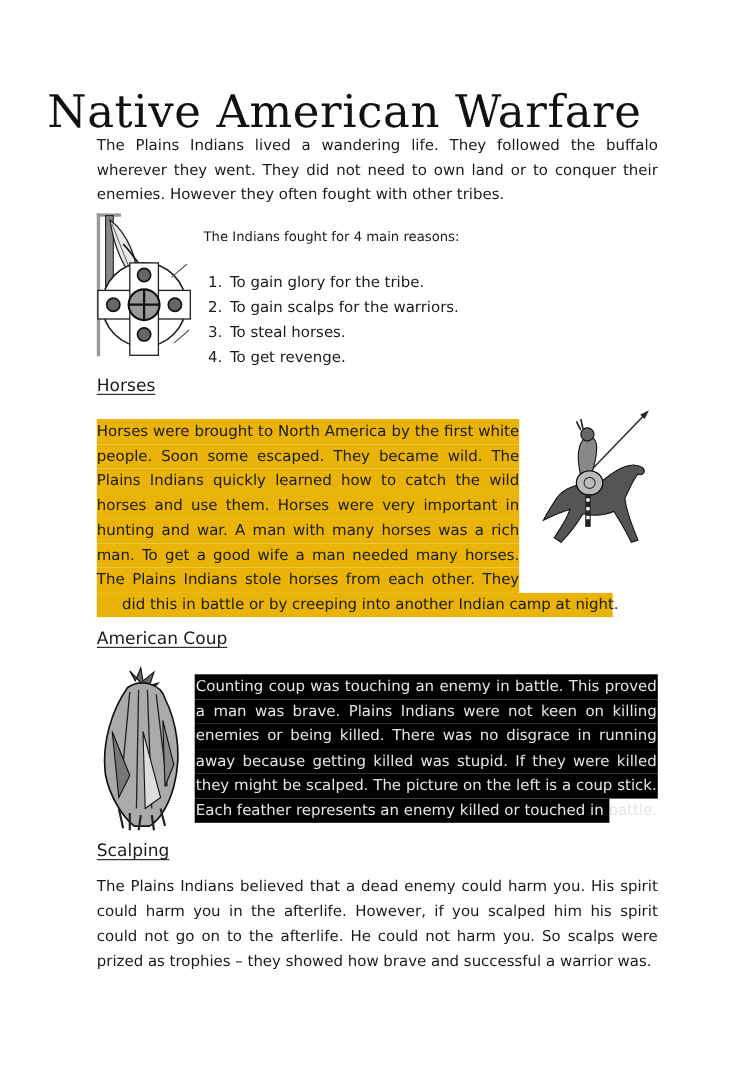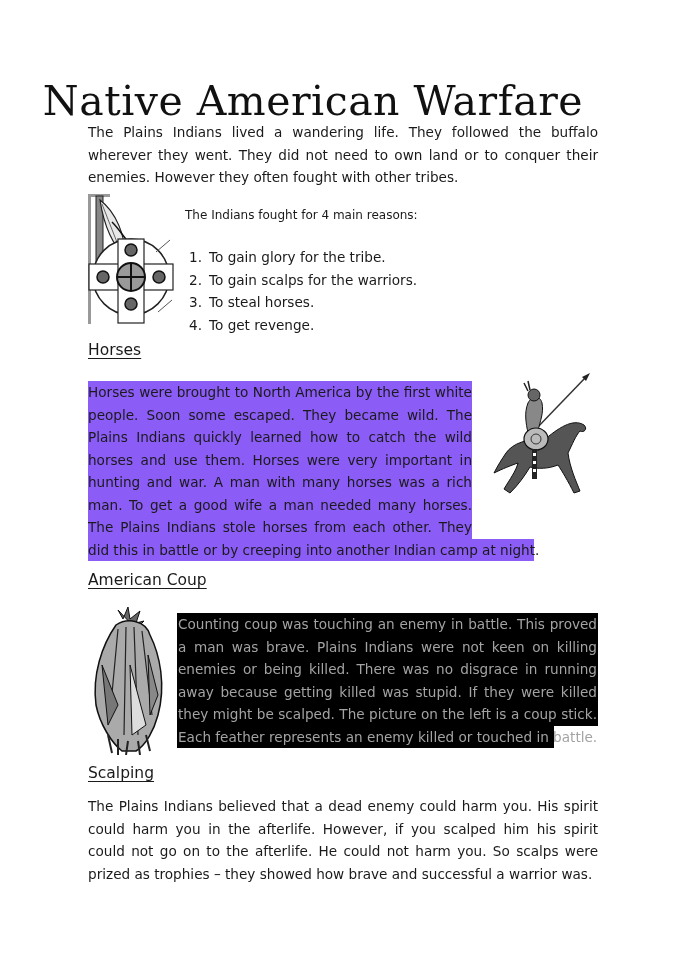--- a/index.html
+++ b/index.html
@@ -28,29 +28,29 @@
     .heading {
       position: absolute; left: 88px; font-size: 15.5px; text-decoration: underline;
       text-underline-offset: 3px;
     }
     .h-horses { top: 341px; }
     .h-coup { top: 571px; }
     .h-scalp { top: 764px; }
 
     .horses-box { position: absolute; left: 88px; top: 381px; }
     .horses-box .hl {
-      background: #8b5cf6; font-size: 13.6px; line-height: 22.5px; height: 22.5px;
+      background: #eab308; font-size: 13.6px; line-height: 22.5px; height: 22.5px;
       white-space: nowrap; text-align: justify; text-align-last: justify;
     }
     .horses-box .hl.w1 { width: 384px; padding-right: 0; }
-    .horses-box .hl.last { width: 446px; text-align-last: left; }
+    .horses-box .hl.last { width: 446px; text-align-last: left; padding-left: 23px; }
 
     .coup-box { position: absolute; left: 177px; top: 613px; width: 421px; }
     .coup-box .cl {
-      background: #000; color: #a3a3a3; font-size: 13.6px; line-height: 22.5px; height: 22.5px;
+      background: #000; color: #e5e5e5; font-size: 13.6px; line-height: 22.5px; height: 22.5px;
       white-space: nowrap; text-align: justify; text-align-last: justify; padding: 0 1px;
     }
     .coup-box .cl.last { width: 375px; text-align-last: left; }
 
     .scalp { top: 795px; }
 
     .art { position: absolute; }
     .shield-art { left: 86px; top: 192px; width: 90px; height: 136px; }
     .horse-art { left: 488px; top: 373px; width: 110px; height: 130px; }
     .coup-art { left: 88px; top: 605px; width: 85px; height: 150px; }

